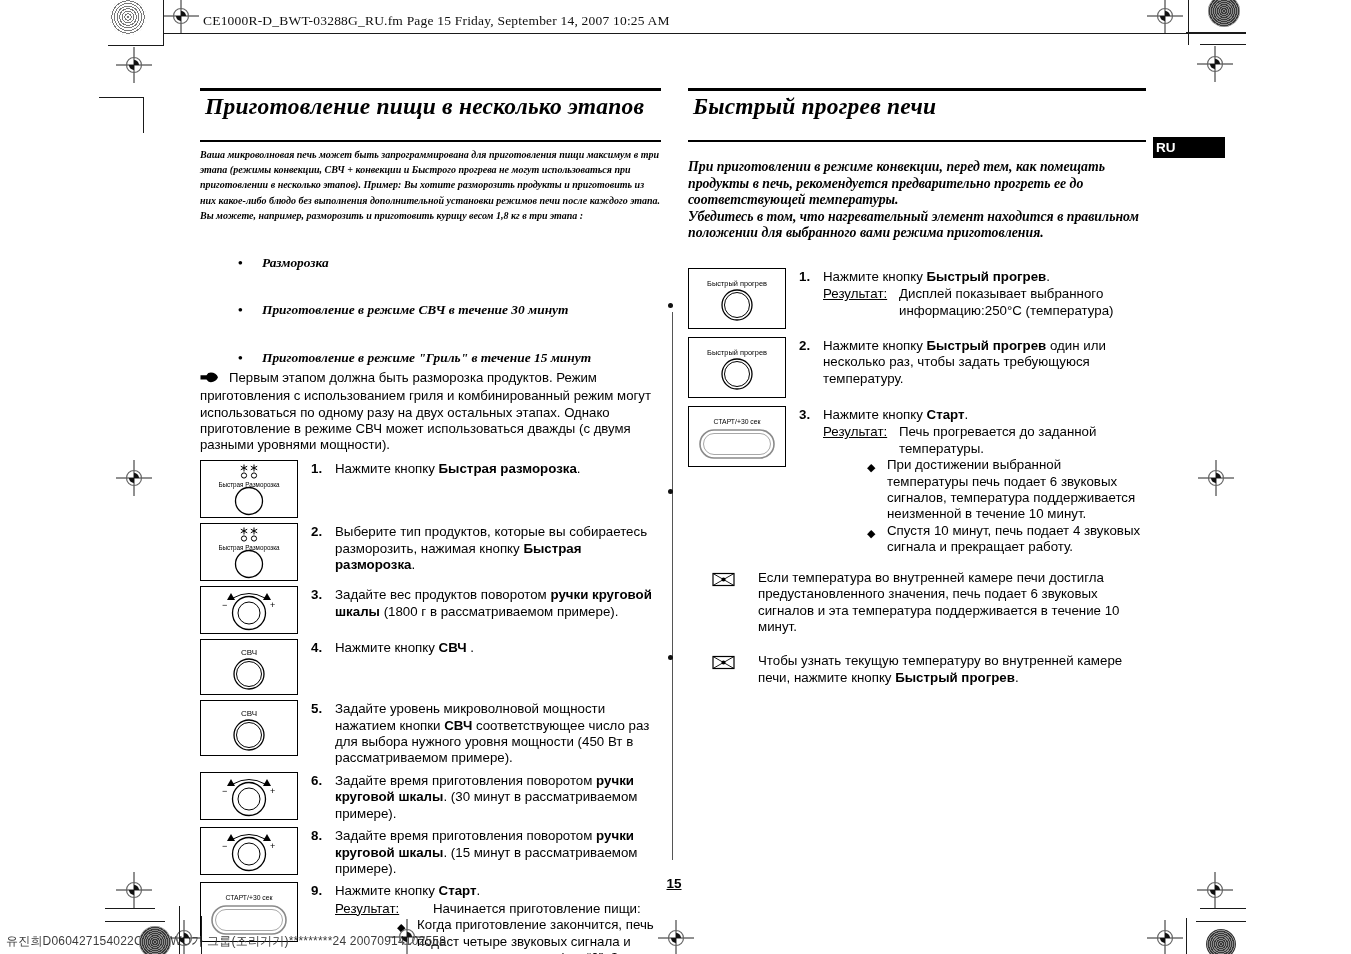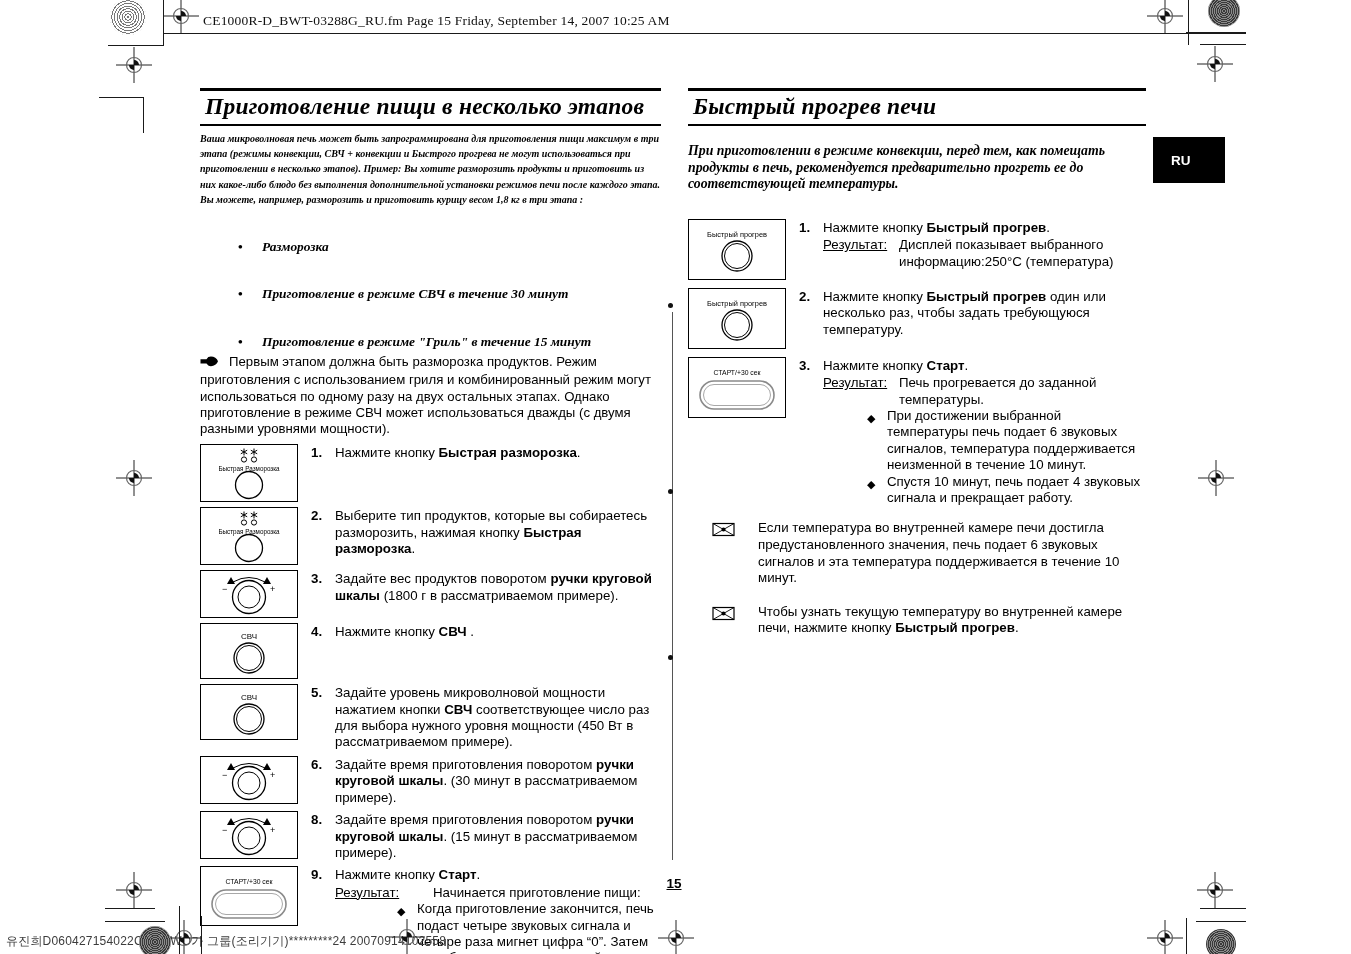--- a/index.html
+++ b/index.html
@@ -14,30 +14,30 @@
     background:repeating-radial-gradient(circle at 50% 50%, #3a3a3a 0 1px, #8b8b8b 1px 2px);}
   .halftone.light{background:repeating-radial-gradient(circle at 50% 50%, #777 0 1px, #fdfdfd 1px 2.6px);}
   .divdot{position:absolute;width:5px;height:5px;border-radius:50%;background:#111;}
 
   
   .print-header{position:absolute;left:203px;top:13px;font-family:"Liberation Serif",serif;
     font-size:13.5px;color:#111;letter-spacing:.2px;}
   .page-number{position:absolute;left:644px;top:876px;width:60px;text-align:center;
     font-weight:bold;font-size:13.5px;text-decoration:underline;}
   .print-code{position:absolute;left:6px;top:933px;font-size:12px;color:#3c3c3c;letter-spacing:.2px;}
-  .lang-tab{position:absolute;left:1153px;top:137px;width:72px;height:46px;background:#000;
-    color:#fff;font-weight:bold;font-size:13.5px;display:flex;align-items:center;padding-left:18px;box-sizing:border-box;}
+  .lang-tab{position:absolute;left:1153px;top:137px;width:72px;height:21px;background:#000;
+    color:#fff;font-weight:bold;font-size:13.5px;display:flex;align-items:center;padding-left:3px;box-sizing:border-box;}
 
   
   .col{position:absolute;top:88px;}
   .col-left{left:200px;width:461px;}
   .col-right{left:688px;width:458px;}
   .section-title{border-top:3px solid #000;border-bottom:2px solid #000;
     font-family:"Liberation Serif",serif;font-weight:bold;font-style:italic;
-    font-size:23.5px;padding:2px 0 4px 5px;letter-spacing:.2px;}
+    font-size:23.5px;padding:2px 0 20px 5px;letter-spacing:.2px;}
   .intro{font-family:"Liberation Serif",serif;font-weight:bold;font-style:italic;}
   .col-left .intro{margin-top:5px;font-size:10px;line-height:15.2px;}
   .col-right .intro{margin-top:17px;font-size:13.8px;line-height:16.6px;}
   .intro p{margin:0;}
   .bullet-list{margin:2px 0 0 0;padding:0;list-style:none;
     font-family:"Liberation Serif",serif;font-weight:bold;font-style:italic;
     font-size:13.4px;line-height:15.4px;}
   .bullet-list li{padding-left:62px;position:relative;margin-top:32px;}
   .bullet-list li::before{content:"•";position:absolute;left:38px;font-style:normal;}
   .lnote{margin-top:5px;font-size:13.2px;line-height:16.2px;}
@@ -225,20 +225,21 @@
             </div></div>
         </div>
       </div>
     </div>
 </div>
 
 <div class="col col-right">
   <div class="section-title">Быстрый прогрев печи</div>
   <div class="intro">
     <p>При приготовлении в режиме конвекции, перед тем, как помещать продукты в печь, рекомендуется предварительно прогреть ее до соответствующей температуры.</p>
+    <p>Убедитесь в том, что нагревательный элемент находится в правильном положении для выбранного вами режима приготовления.</p>
   </div>
   <div class="steps" id="right-steps">
       <div class="step">
         <div class="imgbox k-button">
           <svg width="94" height="50" viewBox="0 0 94 50">
     <text x="47" y="13" text-anchor="middle" font-size="7.4">Быстрый прогрев</text>
     <circle cx="47" cy="32" r="15" fill="none" stroke="#000" stroke-width="1.3"></circle>
     <circle cx="47" cy="32" r="12.5" fill="none" stroke="#000" stroke-width="1"></circle>
           </svg>
         </div>

